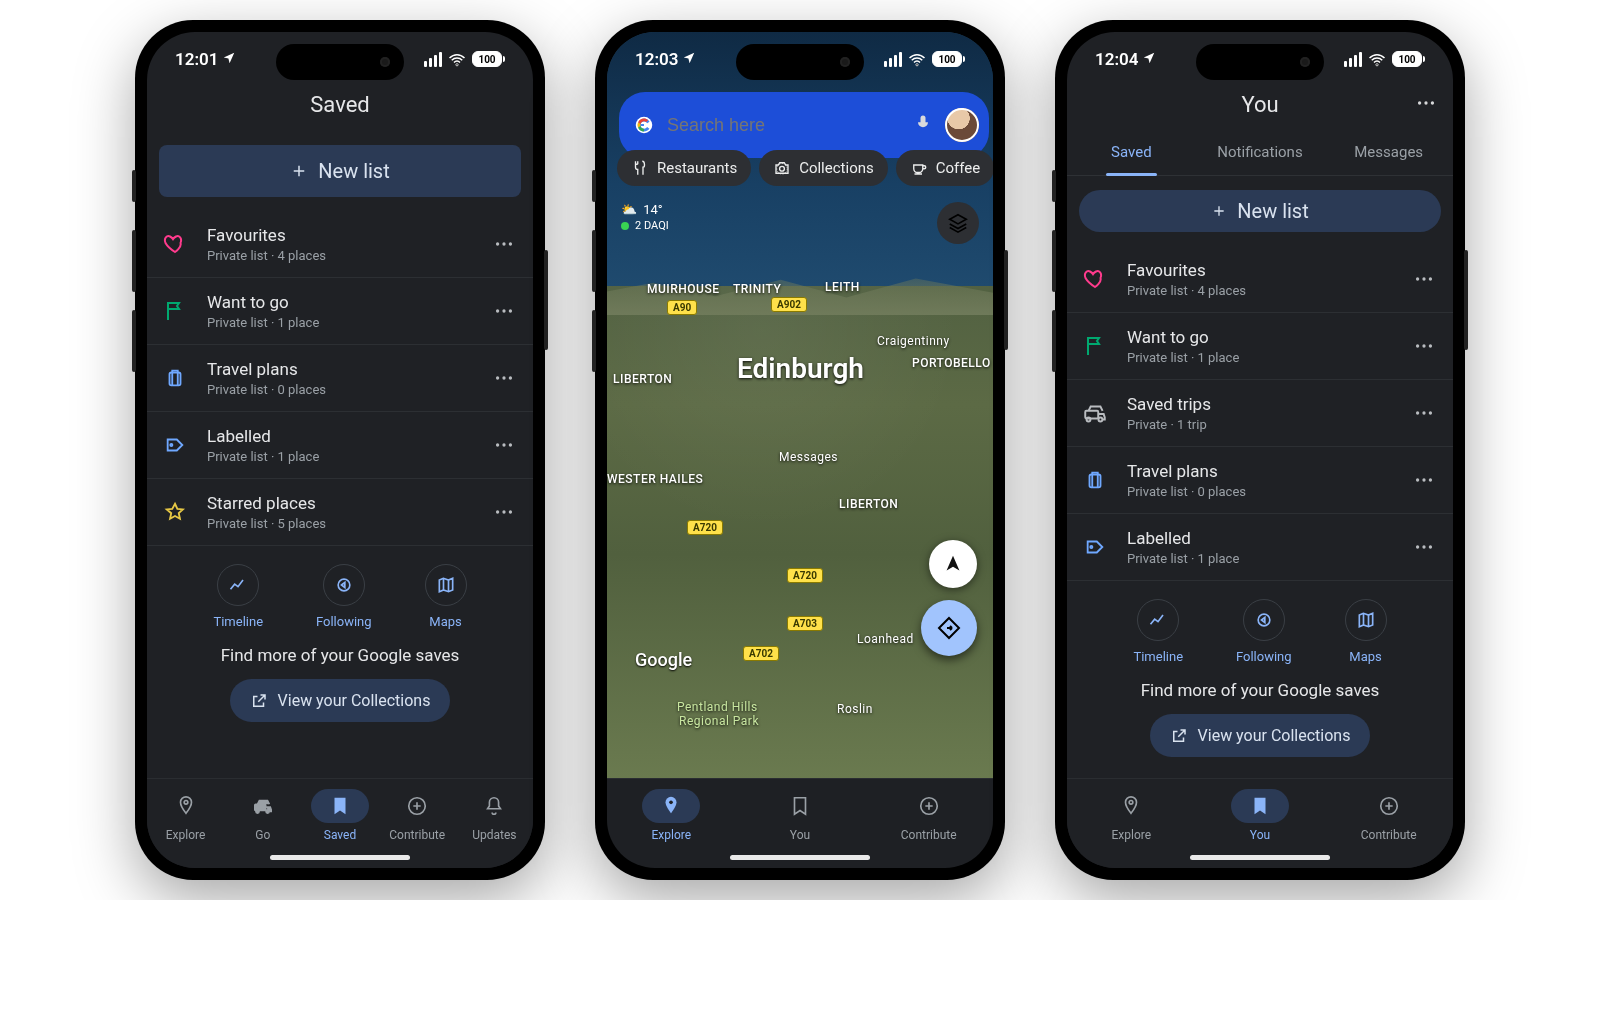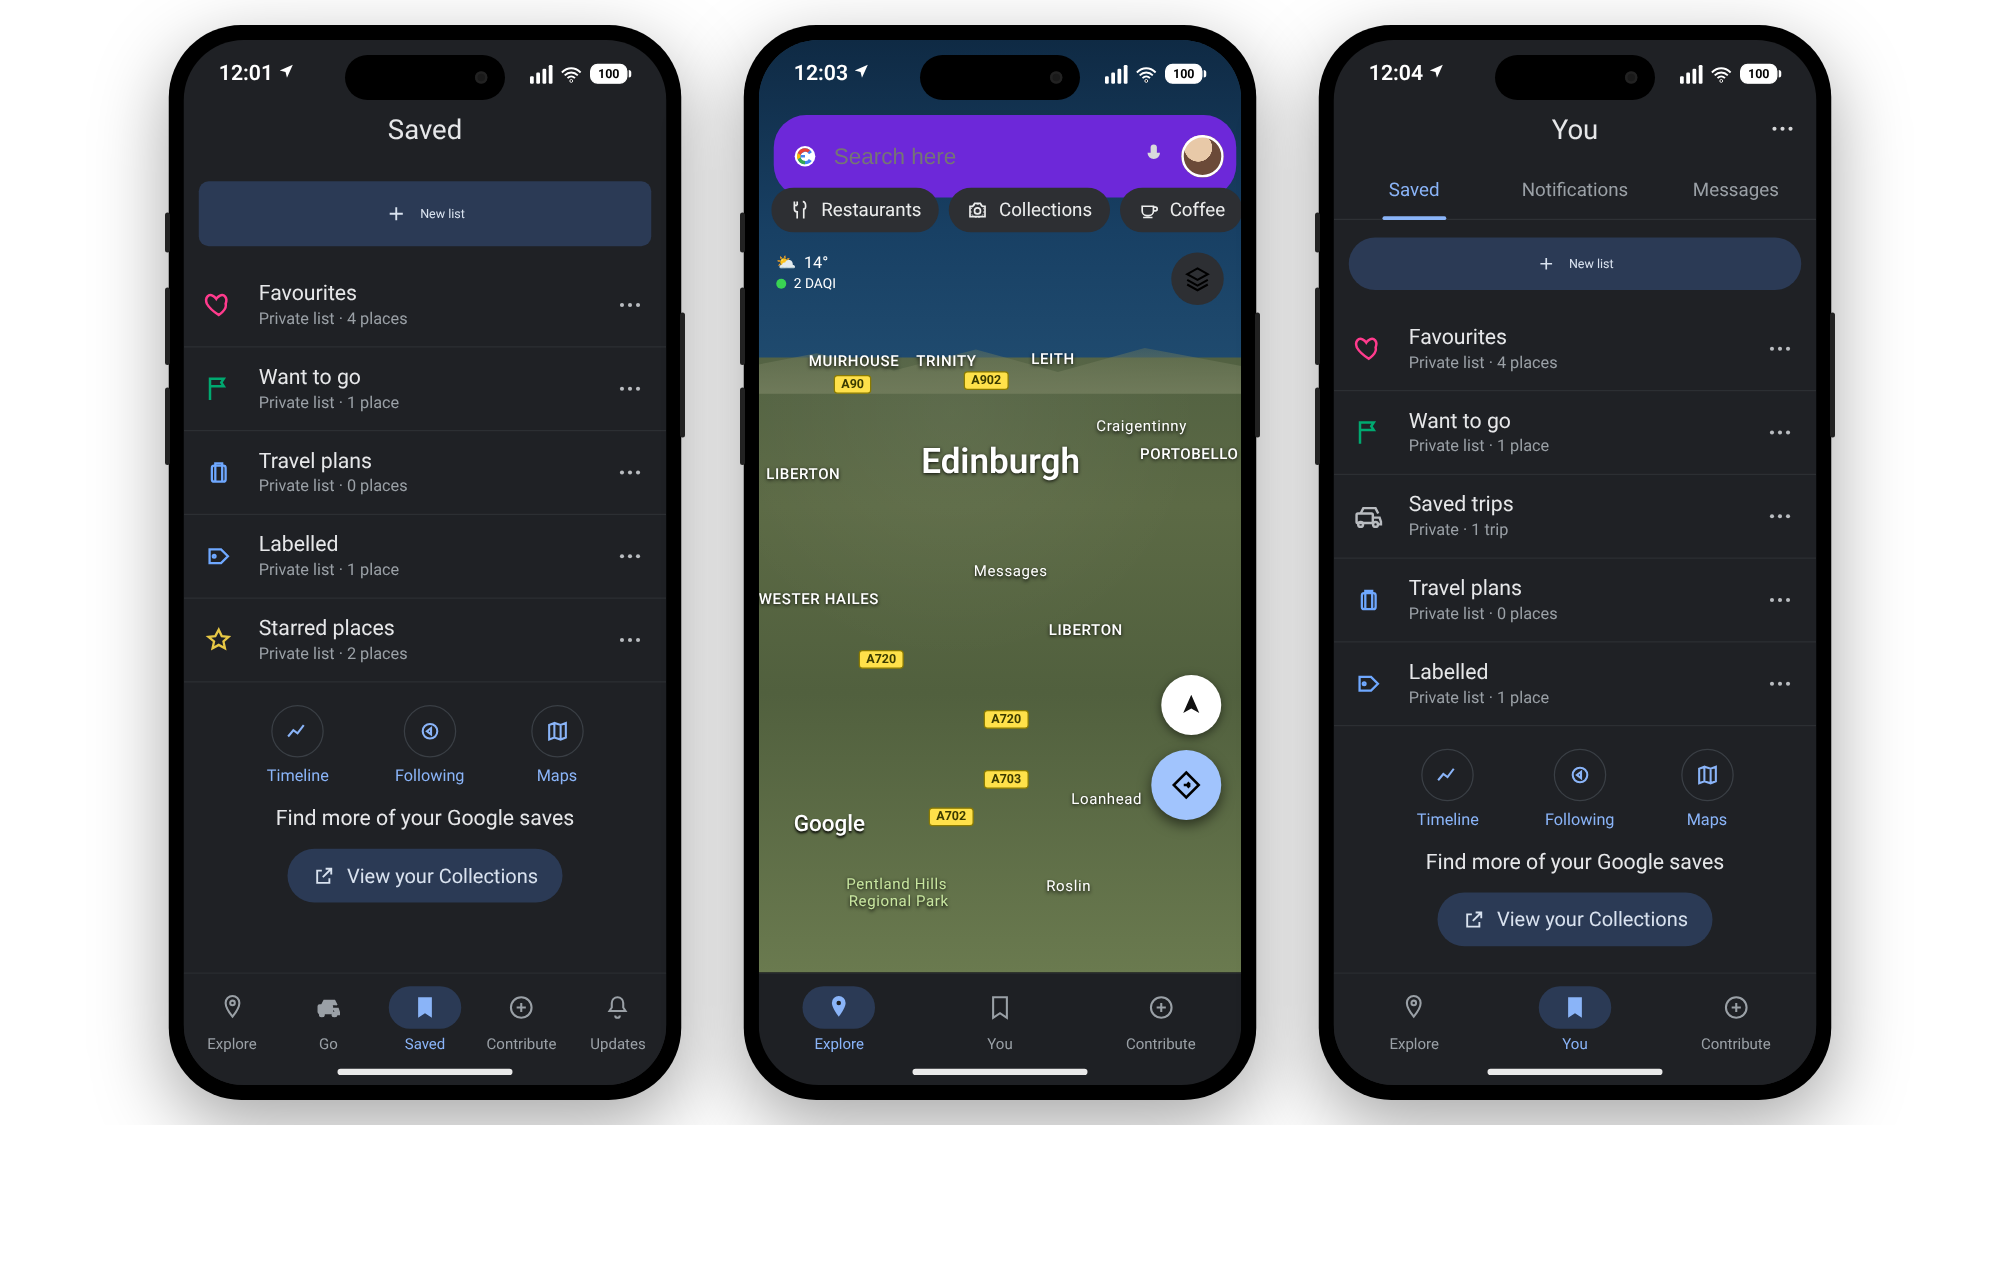--- a/index.html
+++ b/index.html
@@ -65,21 +65,21 @@
 
   
   .title-bar { text-align:center; color:#e6e7e9; font-size:22px; font-weight:400; padding:6px 0 14px; position:relative;}
   .title-bar .overflow { position:absolute; right:16px; top:6px; }
   .tabs3 { display:flex; color:#9aa0a6; border-bottom:1px solid #2e3135; font-size:15px;}
   .tabs3 .tab{ flex:1; text-align:center; padding:12px 0 14px; position:relative;}
   .tabs3 .tab.active{ color:#8ab4f8;}
   .tabs3 .tab.active::after{content:"";position:absolute;left:30%;right:30%;bottom:-1px;height:3px;background:#8ab4f8;border-radius:3px;}
   .newlist-btn{
     margin:14px 12px; background:#2b3a55; color:#d9e2ef; border-radius:28px;
-    height:52px; display:flex; align-items:center; justify-content:center; gap:10px; font-size:10px;
+    height:52px; display:flex; align-items:center; justify-content:center; gap:10px; font-size:20px;
   }
   .p1 .newlist-btn{ border-radius:8px; }
   .list { }
   .row {
     display:flex; align-items:center; gap:16px; padding:14px 18px 14px 12px;
     border-bottom:1px solid #2c2f33;
   }
   .row .iconwrap{ width:32px; display:flex; justify-content:center; }
   .row .txt{ flex:1; }
   .row .t1{ color:#e6e7e9; font-size:17px; }
@@ -122,21 +122,21 @@
         background:linear-gradient(180deg,#0f2a44 0%, #184064 60%, #1f4a6e 100%); }
   .coast{ position:absolute; left:0; right:0; top:30%; height:8%;
           background:linear-gradient(180deg, transparent, #6f7a5a); clip-path: polygon(0 60%, 12% 45%, 28% 68%, 45% 40%, 62% 70%, 80% 38%, 100% 62%, 100% 100%, 0 100%);}
   .city-label{ position:absolute; color:#fff; font-weight:600; text-shadow:0 1px 3px rgba(0,0,0,.9);text-align:right;}
   .city-big{ font-size:28px; }
   .city-sm { font-size:12px; font-weight:500; letter-spacing:.5px;}
   .road-badge{ position:absolute; background:#ffe14a; color:#3a3a00; font-size:10px; font-weight:700;
                padding:1px 5px; border-radius:3px; border:1px solid #8a7a00;}
   .searchpill{
     position:absolute; top:60px; left:12px; right:4px; height:66px;
-    background:#6d28d9; border-radius:26px; display:flex; align-items:center; gap:12px;
+    background:#1d4ed8; border-radius:26px; display:flex; align-items:center; gap:12px;
     padding:0 10px 0 14px; z-index:30;
   }
   .goog-g{ width:22px;height:22px; }
   .searchpill input{ flex:1; background:transparent; border:0; outline:0; color:#b9bcc0; font-size:18px;}
   .mic svg{width:20px;height:20px;fill:#d9dadc;}
   .avatar{ width:34px;height:34px;border-radius:50%; background:radial-gradient(circle at 40% 30%, #e8c9a8 0 35%, #6b4a38 36% 100%); box-shadow:inset 0 0 0 2px #fff;}
   .chips{ position:absolute; top:118px; left:10px; right:0; display:flex; gap:8px; z-index:30; overflow:hidden;}
   .chip{ background:#2d2f33; color:#eceded; border-radius:20px; padding:9px 14px; display:flex; align-items:center; gap:8px; font-size:15px; white-space:nowrap;}
   .chip svg{width:18px;height:18px;fill:#eceded;}
   .wx{ position:absolute; top:170px; left:14px; z-index:30; color:#fff; font-size:13px;
@@ -376,21 +376,21 @@
               </svg></span>
         </div>
         <div class="row">
           <span class="iconwrap">
               <svg viewBox="0 0 24 24" width="22" height="22" class="ic-star">
                 <use href="#i-star"></use>
               </svg>
             </span>
           <div class="txt">
               <div class="t1">Starred places</div>
-              <div class="t2">Private list · 2 places</div>
+              <div class="t2">Private list · 5 places</div>
             </div>
           <span class="more-dots"><svg viewBox="0 0 24 24" width="22" height="22">
                 <use href="#i-more"></use>
               </svg></span>
         </div>
       </div>
 
       <div class="quick3">
         <div class="q">
             <div class="circ">

